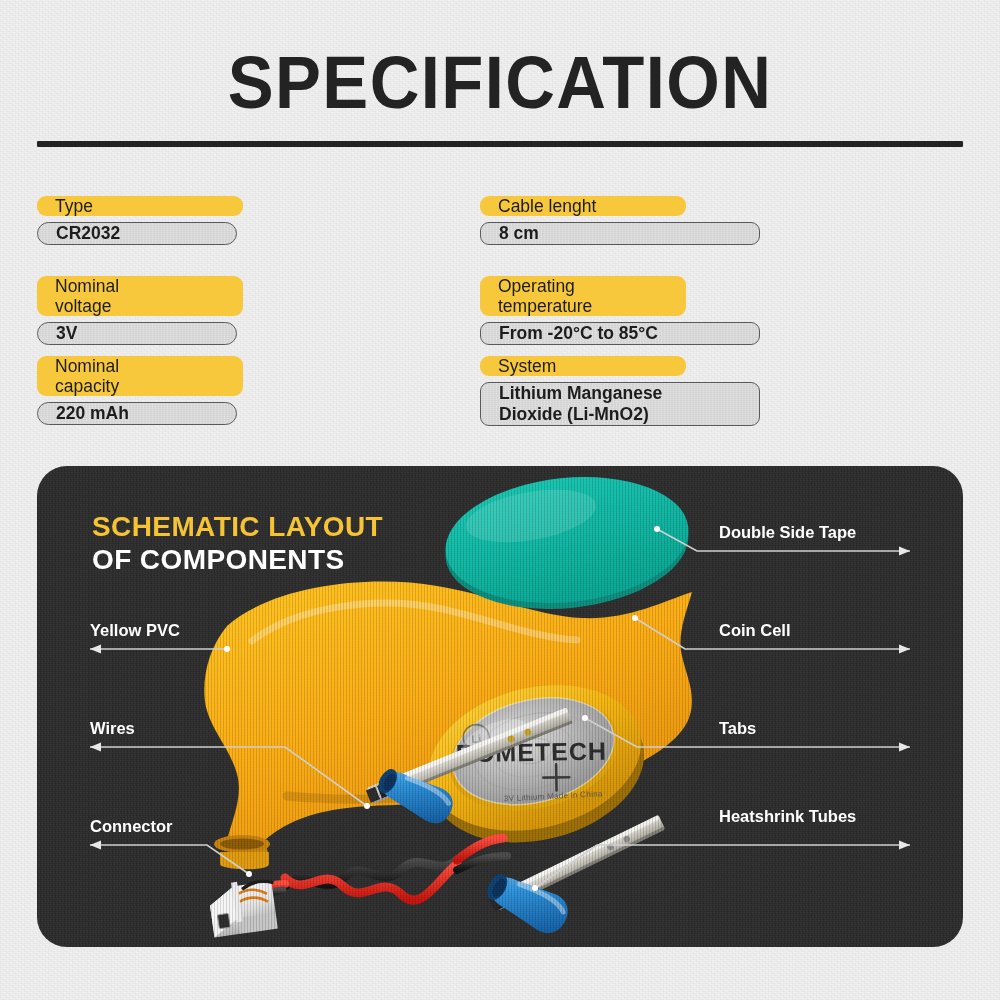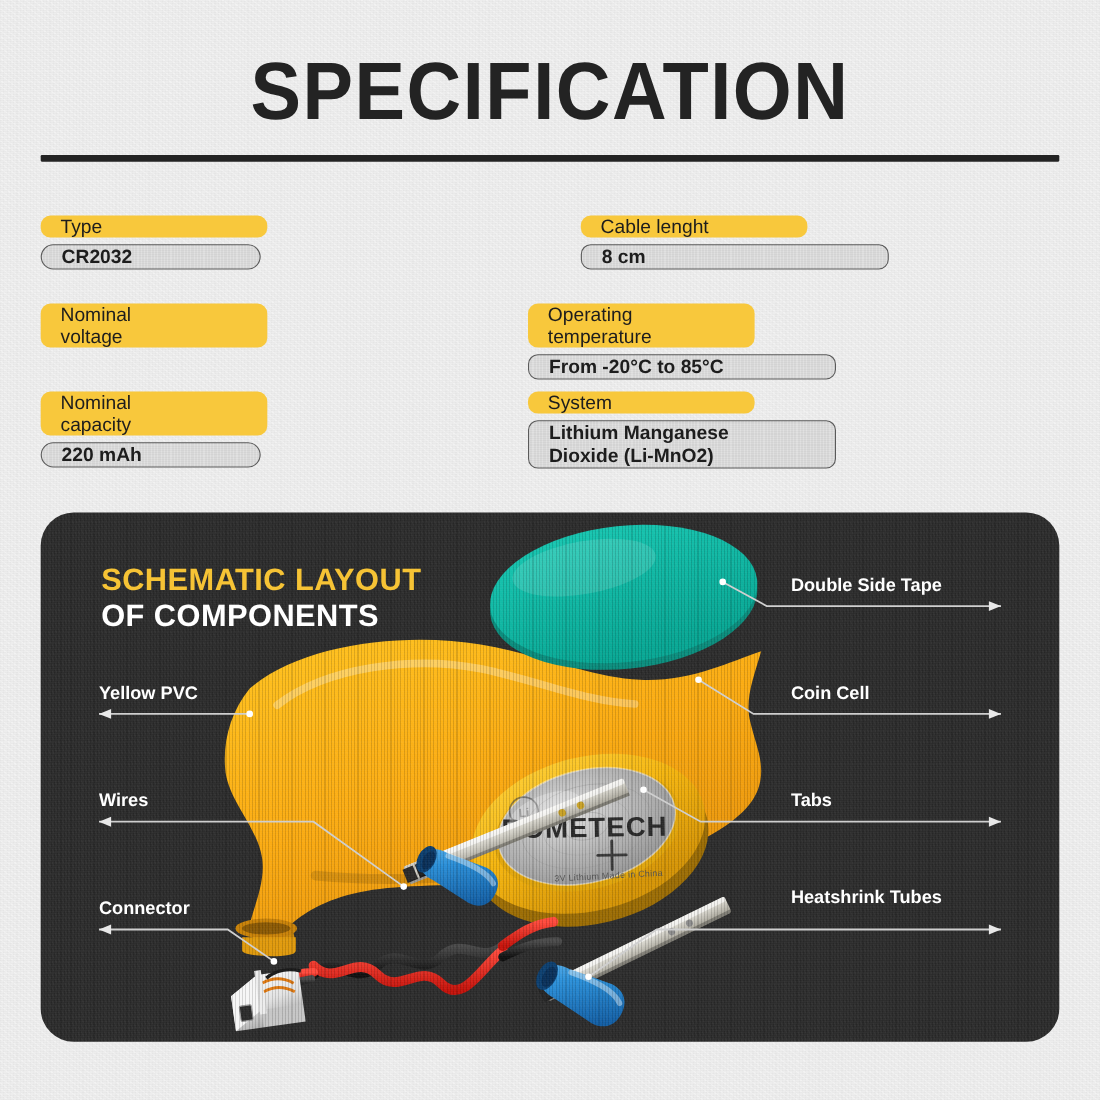--- a/index.html
+++ b/index.html
@@ -115,32 +115,35 @@
     <div class="spec-col left">
       <div class="spec-row" style="top:0px;height:70px;">
         <div class="spec-label">Type</div>
         <div class="spec-value">
             <span>CR2032</span>
           </div>
       </div>
       <div class="spec-row" style="top:80px;height:70px;">
         <div class="spec-label" style="white-space:pre-line;">Nominal
 voltage</div>
+        <div class="spec-value">
+            <span>3V</span>
+          </div>
       </div>
       <div class="spec-row" style="top:160px;height:70px;">
         <div class="spec-label" style="white-space:pre-line;">Nominal
 capacity</div>
         <div class="spec-value">
             <span>220 mAh</span>
           </div>
       </div>
     </div>
 
     <div class="spec-col right">
-      <div class="spec-row" style="top:0px;height:70px;margin-left:48px;">
+      <div class="spec-row" style="top:0px;height:70px;">
         <div class="spec-label">Cable lenght</div>
         <div class="spec-value">
             <span>8 cm</span>
           </div>
       </div>
       <div class="spec-row" style="top:80px;height:70px;">
         <div class="spec-label" style="white-space:pre-line;">Operating
 temperature</div>
         <div class="spec-value">
             <span>From -20°C to 85°C</span>

